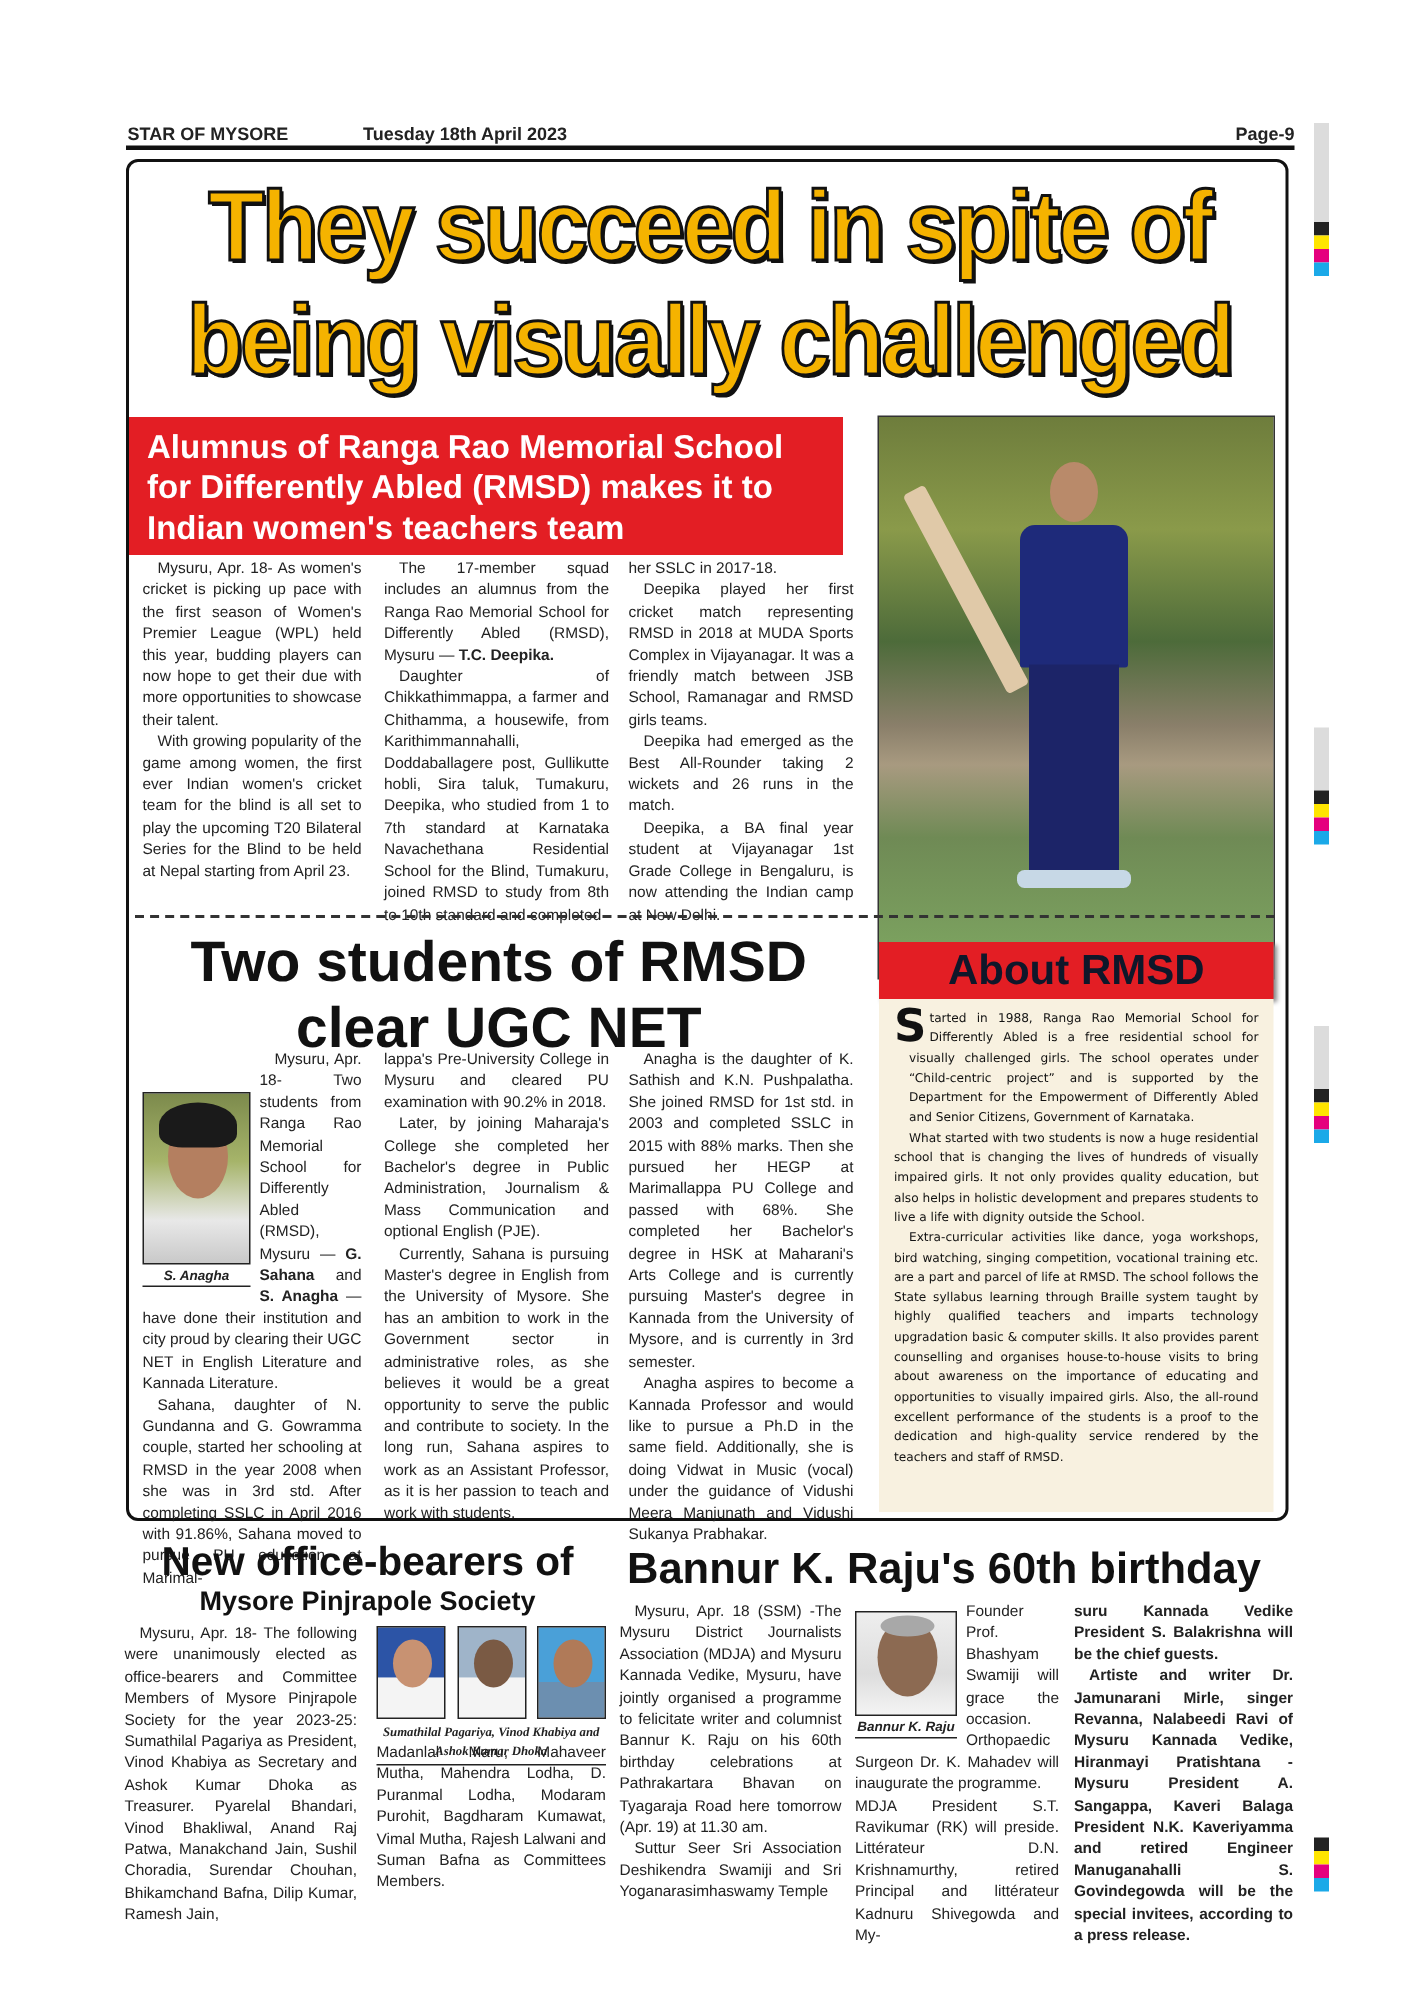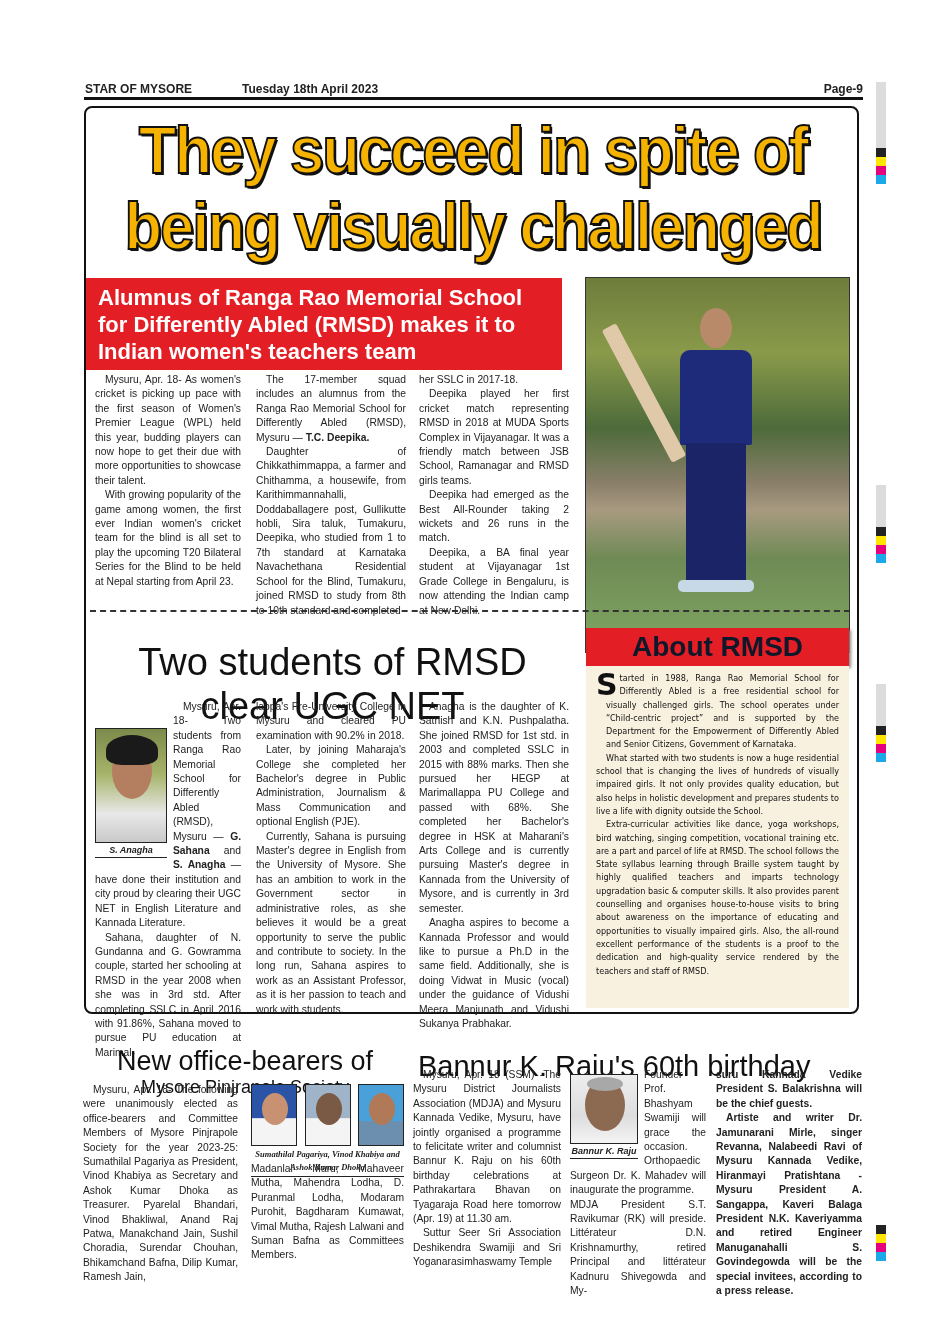--- a/index.html
+++ b/index.html
@@ -16,21 +16,21 @@
   .photo-main{left:585px;top:277px;width:265px;height:376px;border:1px solid #333;box-sizing:border-box;overflow:hidden;
     background:linear-gradient(180deg,#6e7d3c 0%,#8a9a4a 20%,#4d6b3a 40%,#8a7f6a 55%,#a89a80 62%,#6f8a55 75%,#7fa862 100%);}
   .figure{position:absolute;left:90px;top:30px;width:80px;height:290px;}
   .figure .head{position:absolute;left:24px;top:0;width:32px;height:40px;border-radius:50%;background:#b98a6a;}
   .figure .torso{position:absolute;left:4px;top:42px;width:72px;height:95px;background:#1e2a7a;border-radius:10px 10px 2px 2px;}
   .figure .legs{position:absolute;left:10px;top:135px;width:60px;height:140px;background:#1c2468;}
   .figure .bat{position:absolute;left:-40px;top:10px;width:16px;height:150px;background:#e0c9a8;transform:rotate(-28deg);border-radius:3px;}
   .figure .shoes{position:absolute;left:2px;top:272px;width:76px;height:12px;background:#c7d8e6;border-radius:5px;}
   .caption-box{position:absolute;right:4px;bottom:4px;background:#d9d9d9;color:#111;font-size:9px;font-weight:bold;padding:3px 10px;}
   .dash{left:90px;top:610px;width:760px;height:0;border-top:2px dashed #333;}
-  .h2{font-weight:normal;color:#111;text-align:center;margin-top:20px;}
+  .h2{font-weight:bold;color:#111;text-align:center;}
   .about-hd{left:586px;top:628px;width:263px;height:38px;background:#e31e24;color:#0f172a;font-weight:bold;font-size:28px;line-height:38px;text-align:center;box-shadow:2px 2px 3px #888;}
   .about-box{left:586px;top:666px;width:263px;height:342px;background:#f8f1e0;padding:6px 10px;box-sizing:border-box;font-family:"DejaVu Sans",sans-serif;font-size:8.1px;line-height:13.3px;text-align:justify;color:#111;}
   .about-box p{margin:0;text-indent:10px;}
   .dropcap{float:left;font-size:30px;line-height:26px;font-weight:bold;margin:0 2px 0 -10px;color:#111;}
   .portrait{border:1px solid #222;box-sizing:border-box;overflow:hidden;position:relative;}
   .pic-caption{font-style:italic;font-weight:bold;font-size:9px;text-align:center;border-bottom:1px solid #222;}
   .face{position:absolute;border-radius:50%;}
   .regmark{position:absolute;left:876px;width:10px;}
   .reg-gray{background:#dcdcdc;}
   .sw{width:10px;height:9px;}

